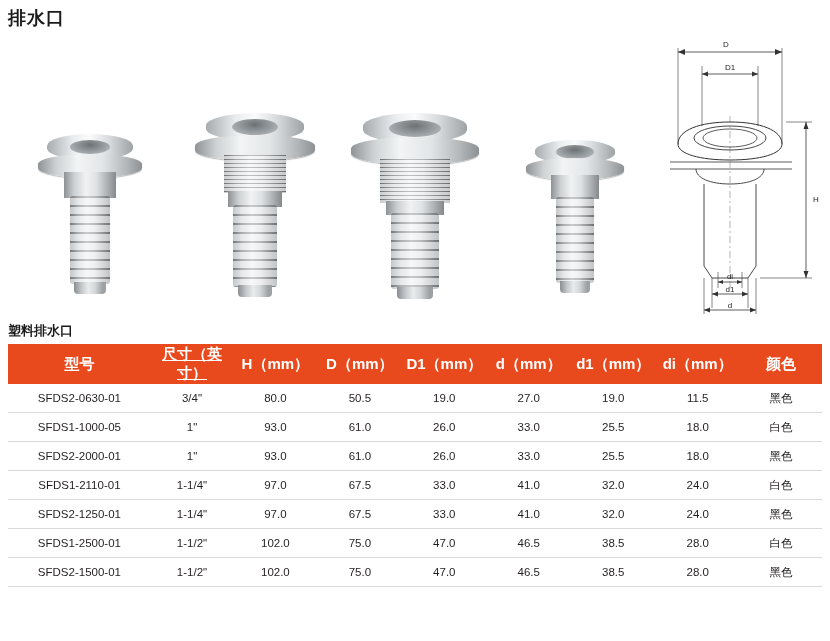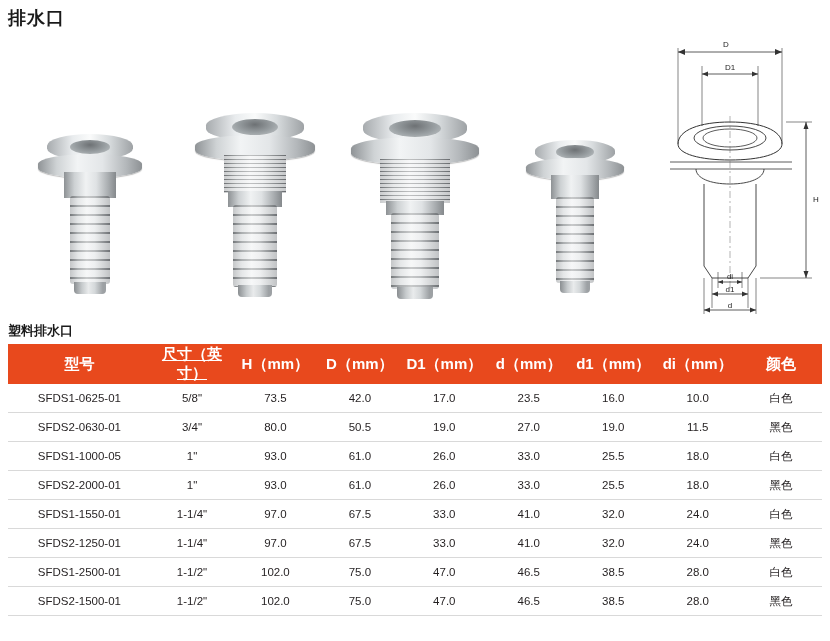--- a/index.html
+++ b/index.html
@@ -282,31 +282,20 @@
         <th class="col-d">D（mm）</th>
         <th class="col-d1">D1（mm）</th>
         <th class="col-dd">d（mm）</th>
         <th class="col-dl">d1（mm）</th>
         <th class="col-di">di（mm）</th>
         <th class="col-color">颜色</th>
       </tr>
     </thead>
     <tbody>
       <tr>
-        <td>SFDS1-0625-01</td>
-        <td>5/8"</td>
-        <td>73.5</td>
-        <td>42.0</td>
-        <td>17.0</td>
-        <td>23.5</td>
-        <td>16.0</td>
-        <td>10.0</td>
-        <td>白色</td>
-      </tr>
-      <tr>
         <td>SFDS2-0630-01</td>
         <td>3/4"</td>
         <td>80.0</td>
         <td>50.5</td>
         <td>19.0</td>
         <td>27.0</td>
         <td>19.0</td>
         <td>11.5</td>
         <td>黑色</td>
       </tr>
@@ -326,21 +315,21 @@
         <td>1"</td>
         <td>93.0</td>
         <td>61.0</td>
         <td>26.0</td>
         <td>33.0</td>
         <td>25.5</td>
         <td>18.0</td>
         <td>黑色</td>
       </tr>
       <tr>
-        <td>SFDS1-1550-01</td>
+        <td>SFDS1-2110-01</td>
         <td>1-1/4"</td>
         <td>97.0</td>
         <td>67.5</td>
         <td>33.0</td>
         <td>41.0</td>
         <td>32.0</td>
         <td>24.0</td>
         <td>白色</td>
       </tr>
       <tr>

